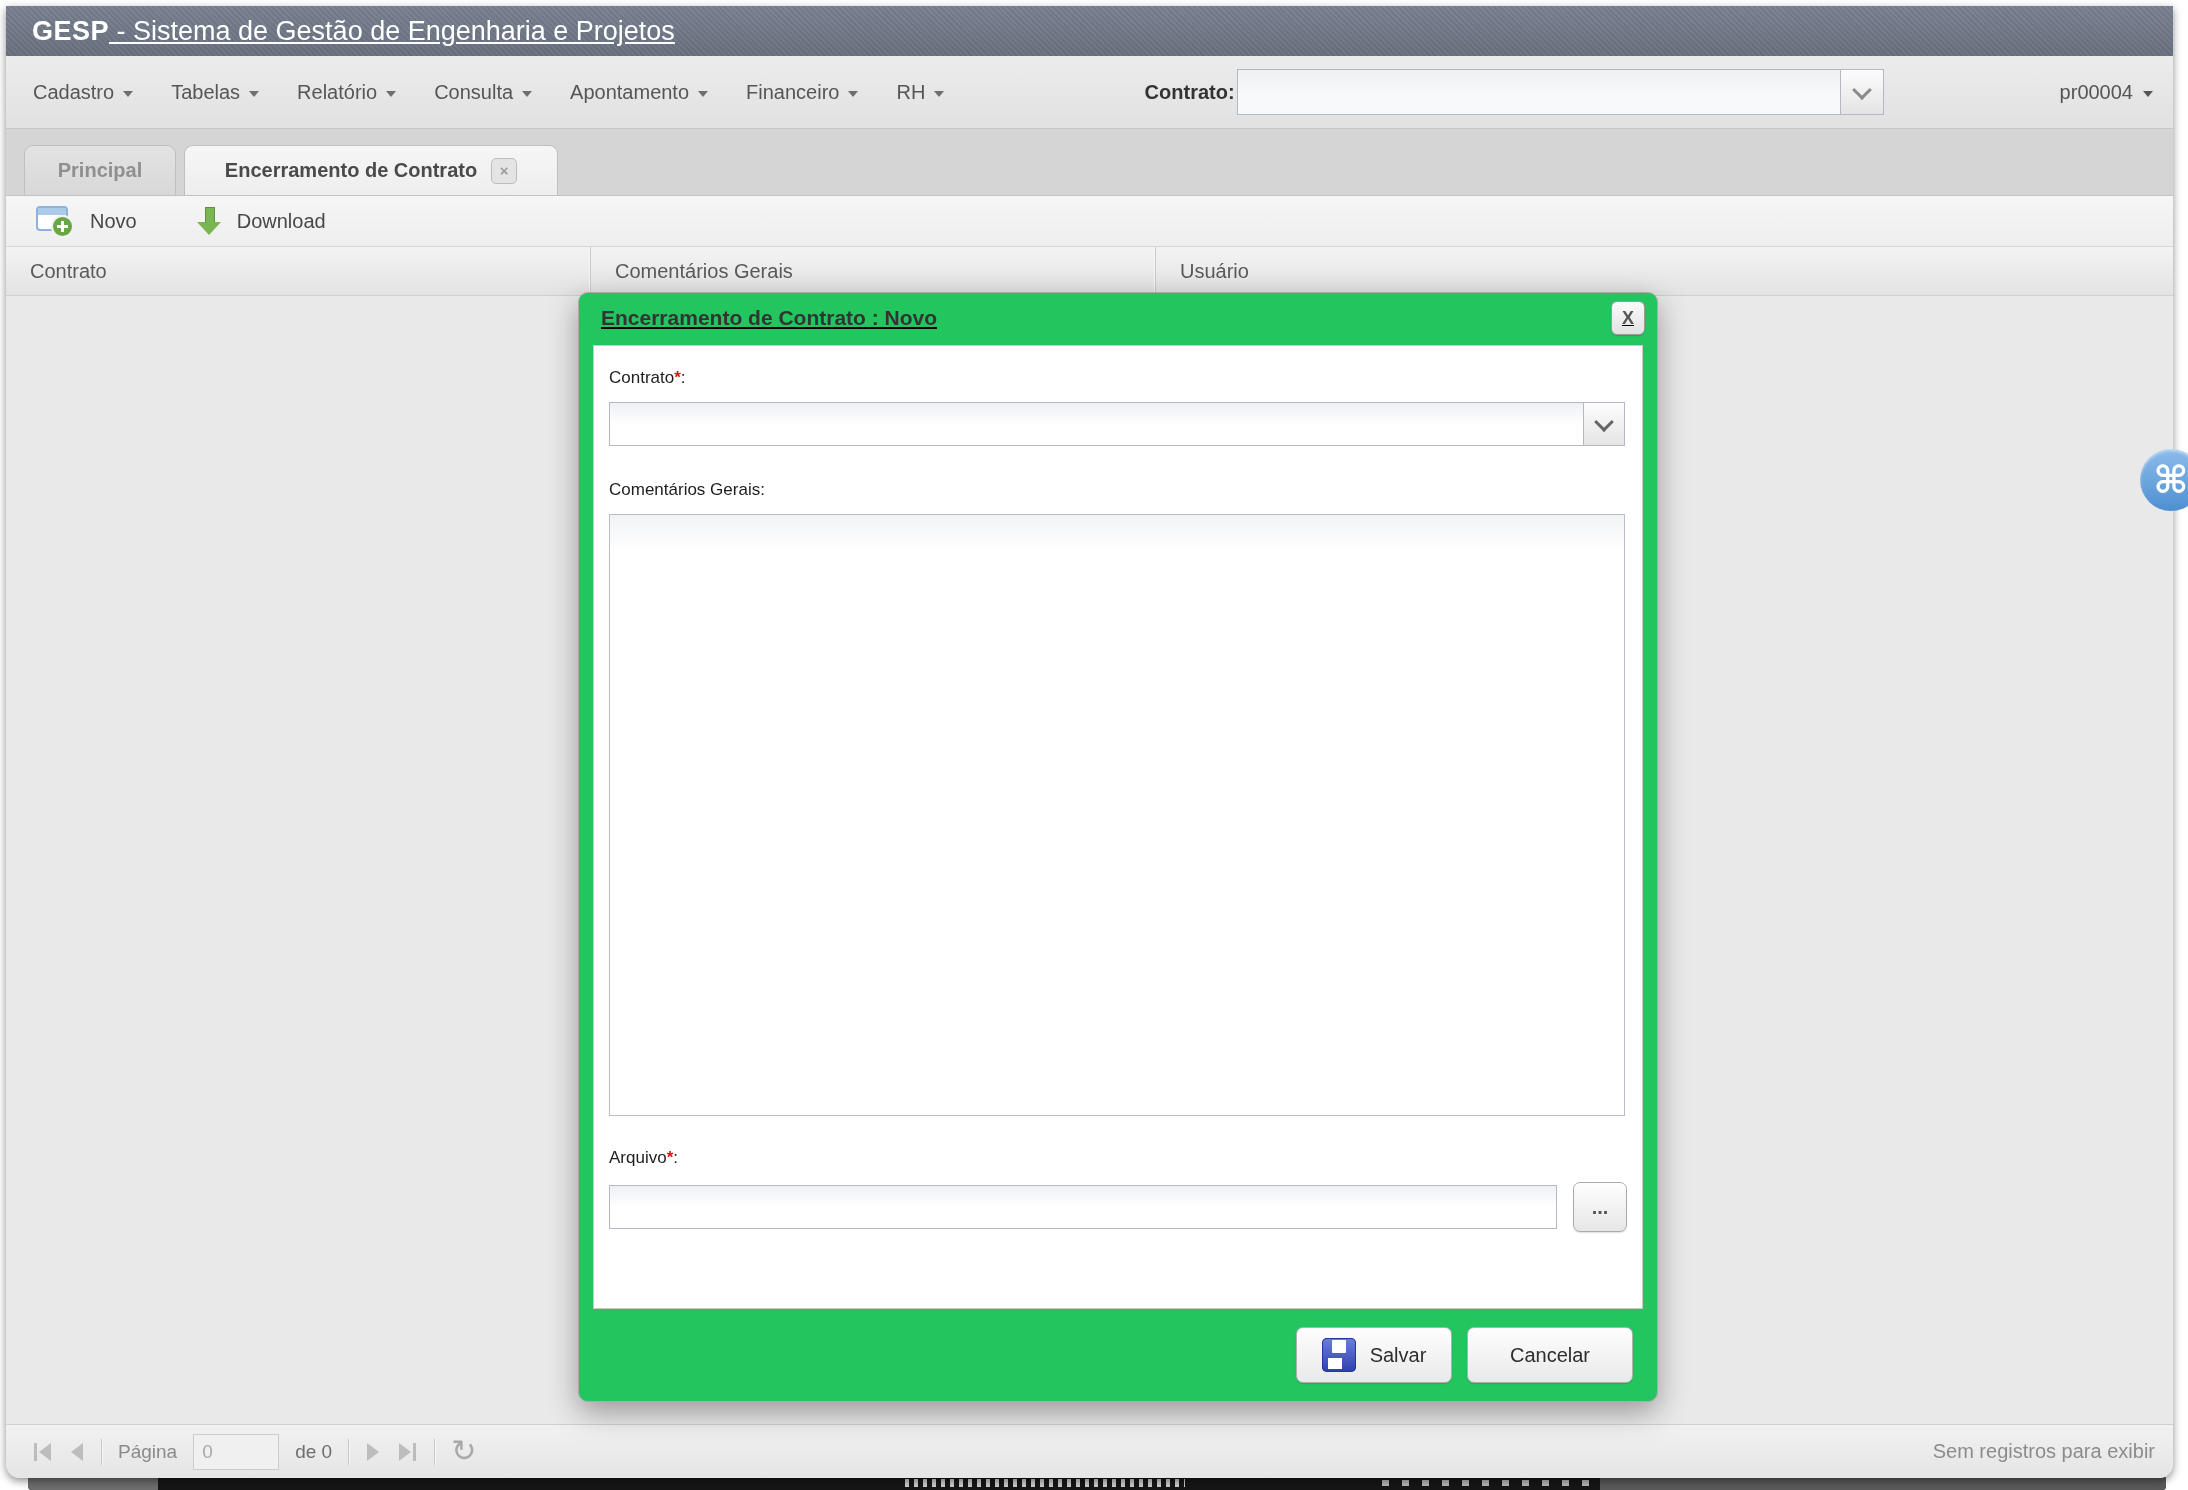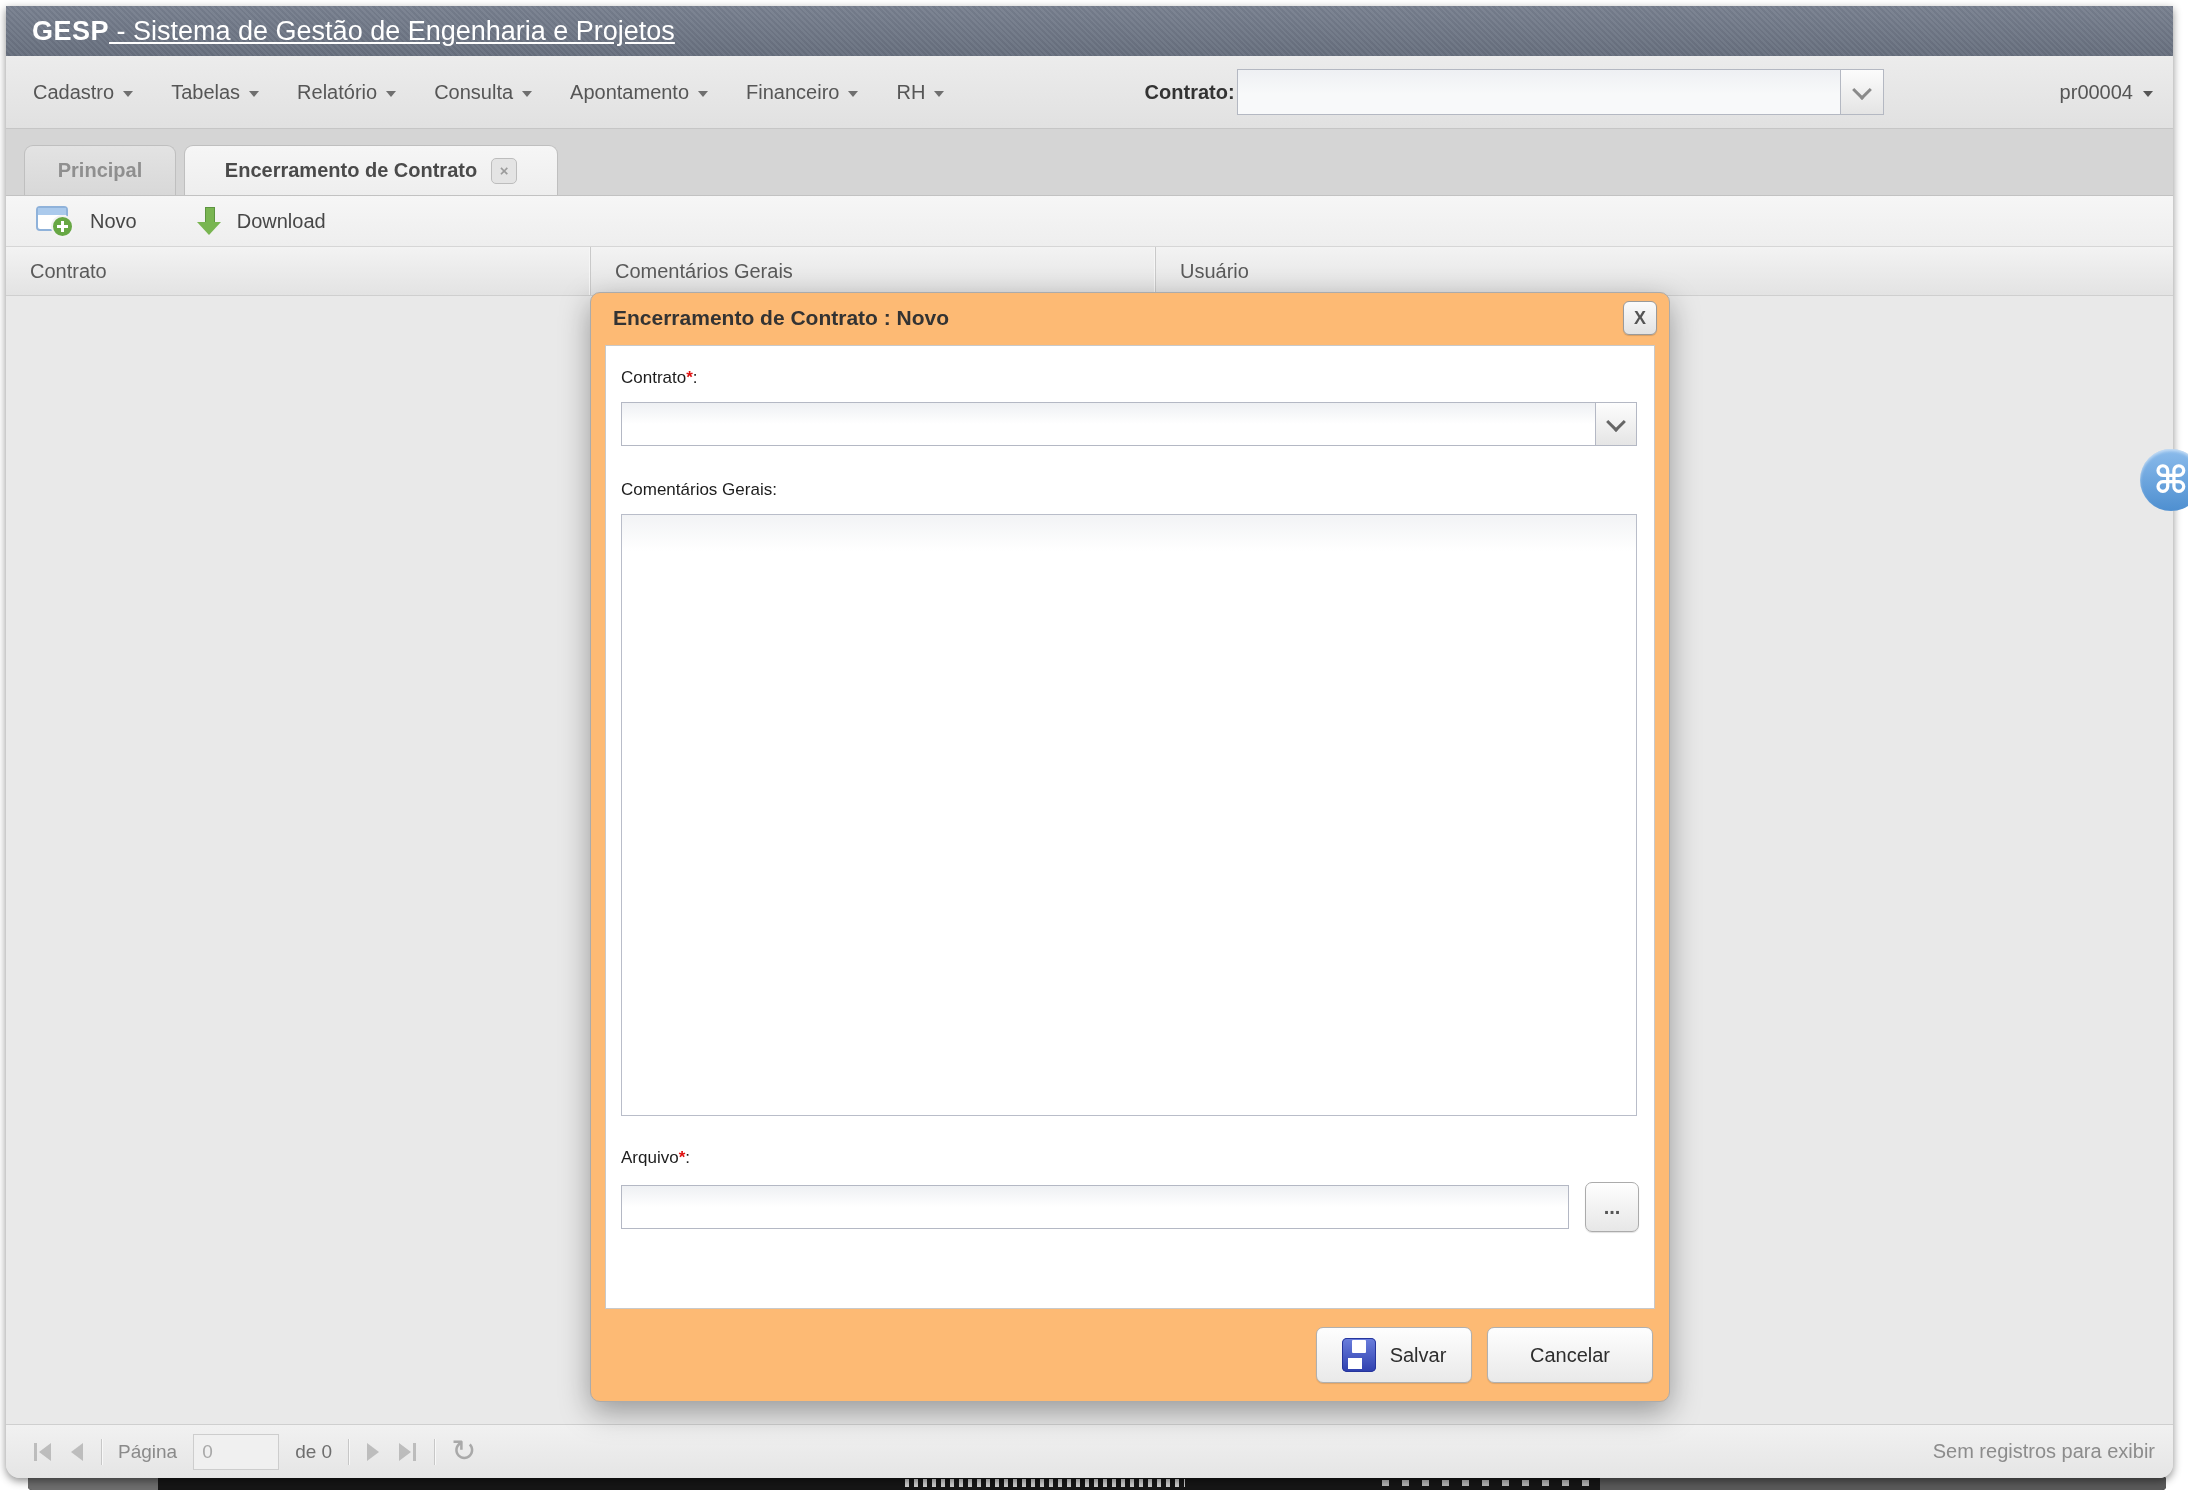--- a/index.html
+++ b/index.html
@@ -92,23 +92,23 @@
   .pbar{width:3px;height:18px;background:#b5b5b5;}
   .psep{width:1px;height:26px;background:#c7c7c7;box-shadow:1px 0 0 #f8f8f8;}
   .plabel{font-size:19px;color:#8a8a8a;}
   .pinput{width:68px;height:34px;border:1px solid #cdcdcd;background:#f0f0f0;color:#a8a8a8;
       font-size:19px;padding:0 8px;font-family:inherit;}
   .pof{font-size:19px;color:#6e6e6e;}
   .refresh{font-size:30px;color:#a9a9a9;line-height:1;margin-top:-2px;}
   .empty-text{margin-left:auto;font-size:20px;color:#8c8c8c;padding-right:4px;}
 
   
-  .dialog{position:absolute;left:590px;top:292px;width:1078px;height:1108px;z-index:3;
-      background:#fdba74;border:1px solid #ababab;border-radius:10px;
-      box-shadow:0 10px 30px rgba(0,0,0,.35);}
+  .dialog{position:absolute;left:578px;top:292px;width:1078px;height:1108px;z-index:3;
+      background:#22c55e;border:1px solid #ababab;border-radius:10px;
+      box-shadow:0 10px 30px rgba(0,0,0,.35);text-decoration:underline;}
   .dlg-header{height:50px;display:flex;align-items:center;padding:0 12px 0 22px;}
   .dlg-title{font-size:21px;font-weight:bold;color:#333;}
   .dlg-close{margin-left:auto;width:32px;height:32px;border:1px solid #9a9a9a;border-radius:6px;
       background:linear-gradient(#fbfbfb,#e2e2e2);display:flex;align-items:center;justify-content:center;
       font-size:18px;font-weight:bold;color:#555;cursor:pointer;box-shadow:0 1px 1px rgba(0,0,0,.15);}
   .dlg-panel{position:absolute;left:14px;right:14px;top:52px;height:964px;background:#fff;
       border:1px solid #c9c9c9;padding:0 15px;box-sizing:border-box;}
   .f-label{font-size:17px;color:#1d1d1d;display:block;}
   .f-label .req{color:#e01010;font-weight:bold;}
   .lab-contrato{margin-top:22px;}
@@ -123,21 +123,21 @@
       background:linear-gradient(#f2f3f5,#ffffff 6%);font-family:inherit;font-size:19px;color:#333;
       padding:8px 10px;box-sizing:border-box;outline:none;}
   .lab-arquivo{margin-top:28px;}
   .file-row{margin-top:14px;display:flex;align-items:center;gap:16px;}
   .file-input{width:948px;height:44px;border:1px solid #b4b8c4;background:linear-gradient(#eef0f3,#ffffff 50%);
       font-size:19px;padding:0 10px;color:#333;box-sizing:border-box;outline:none;font-family:inherit;}
   .browse-btn{width:52px;height:48px;border:1px solid #ababab;border-radius:7px;
       background:linear-gradient(#fefefe,#e7e7e7);font-size:20px;font-weight:bold;color:#555;
       display:flex;align-items:center;justify-content:center;cursor:pointer;box-shadow:0 1px 1px rgba(0,0,0,.12);}
   .dlg-footer{position:absolute;left:0;right:0;bottom:17px;height:58px;display:flex;
-      justify-content:flex-end;align-items:center;gap:15px;padding-right:16px;}
+      justify-content:flex-end;align-items:center;gap:15px;padding-right:24px;}
   .btn{height:56px;border:1px solid #b0b0b0;border-radius:7px;background:linear-gradient(#fefefe,#e9e9e9);
       display:flex;align-items:center;justify-content:center;gap:14px;font-size:20px;color:#2e2e2e;
       cursor:pointer;box-shadow:0 1px 1px rgba(0,0,0,.12);box-sizing:border-box;}
   .btn-salvar{width:156px;}
   .btn-cancelar{width:166px;}
   .save-icon{position:relative;width:34px;height:34px;border-radius:5px;
       background:linear-gradient(#6b7fdd,#2e3fae);box-shadow:inset 0 0 0 1px #26359c;}
   .save-icon::before{content:"";position:absolute;left:10px;right:10px;top:2px;height:13px;background:#fff;border-radius:1px;}
   .save-icon::after{content:"";position:absolute;left:6px;width:14px;bottom:3px;height:11px;background:#fff;}
 

